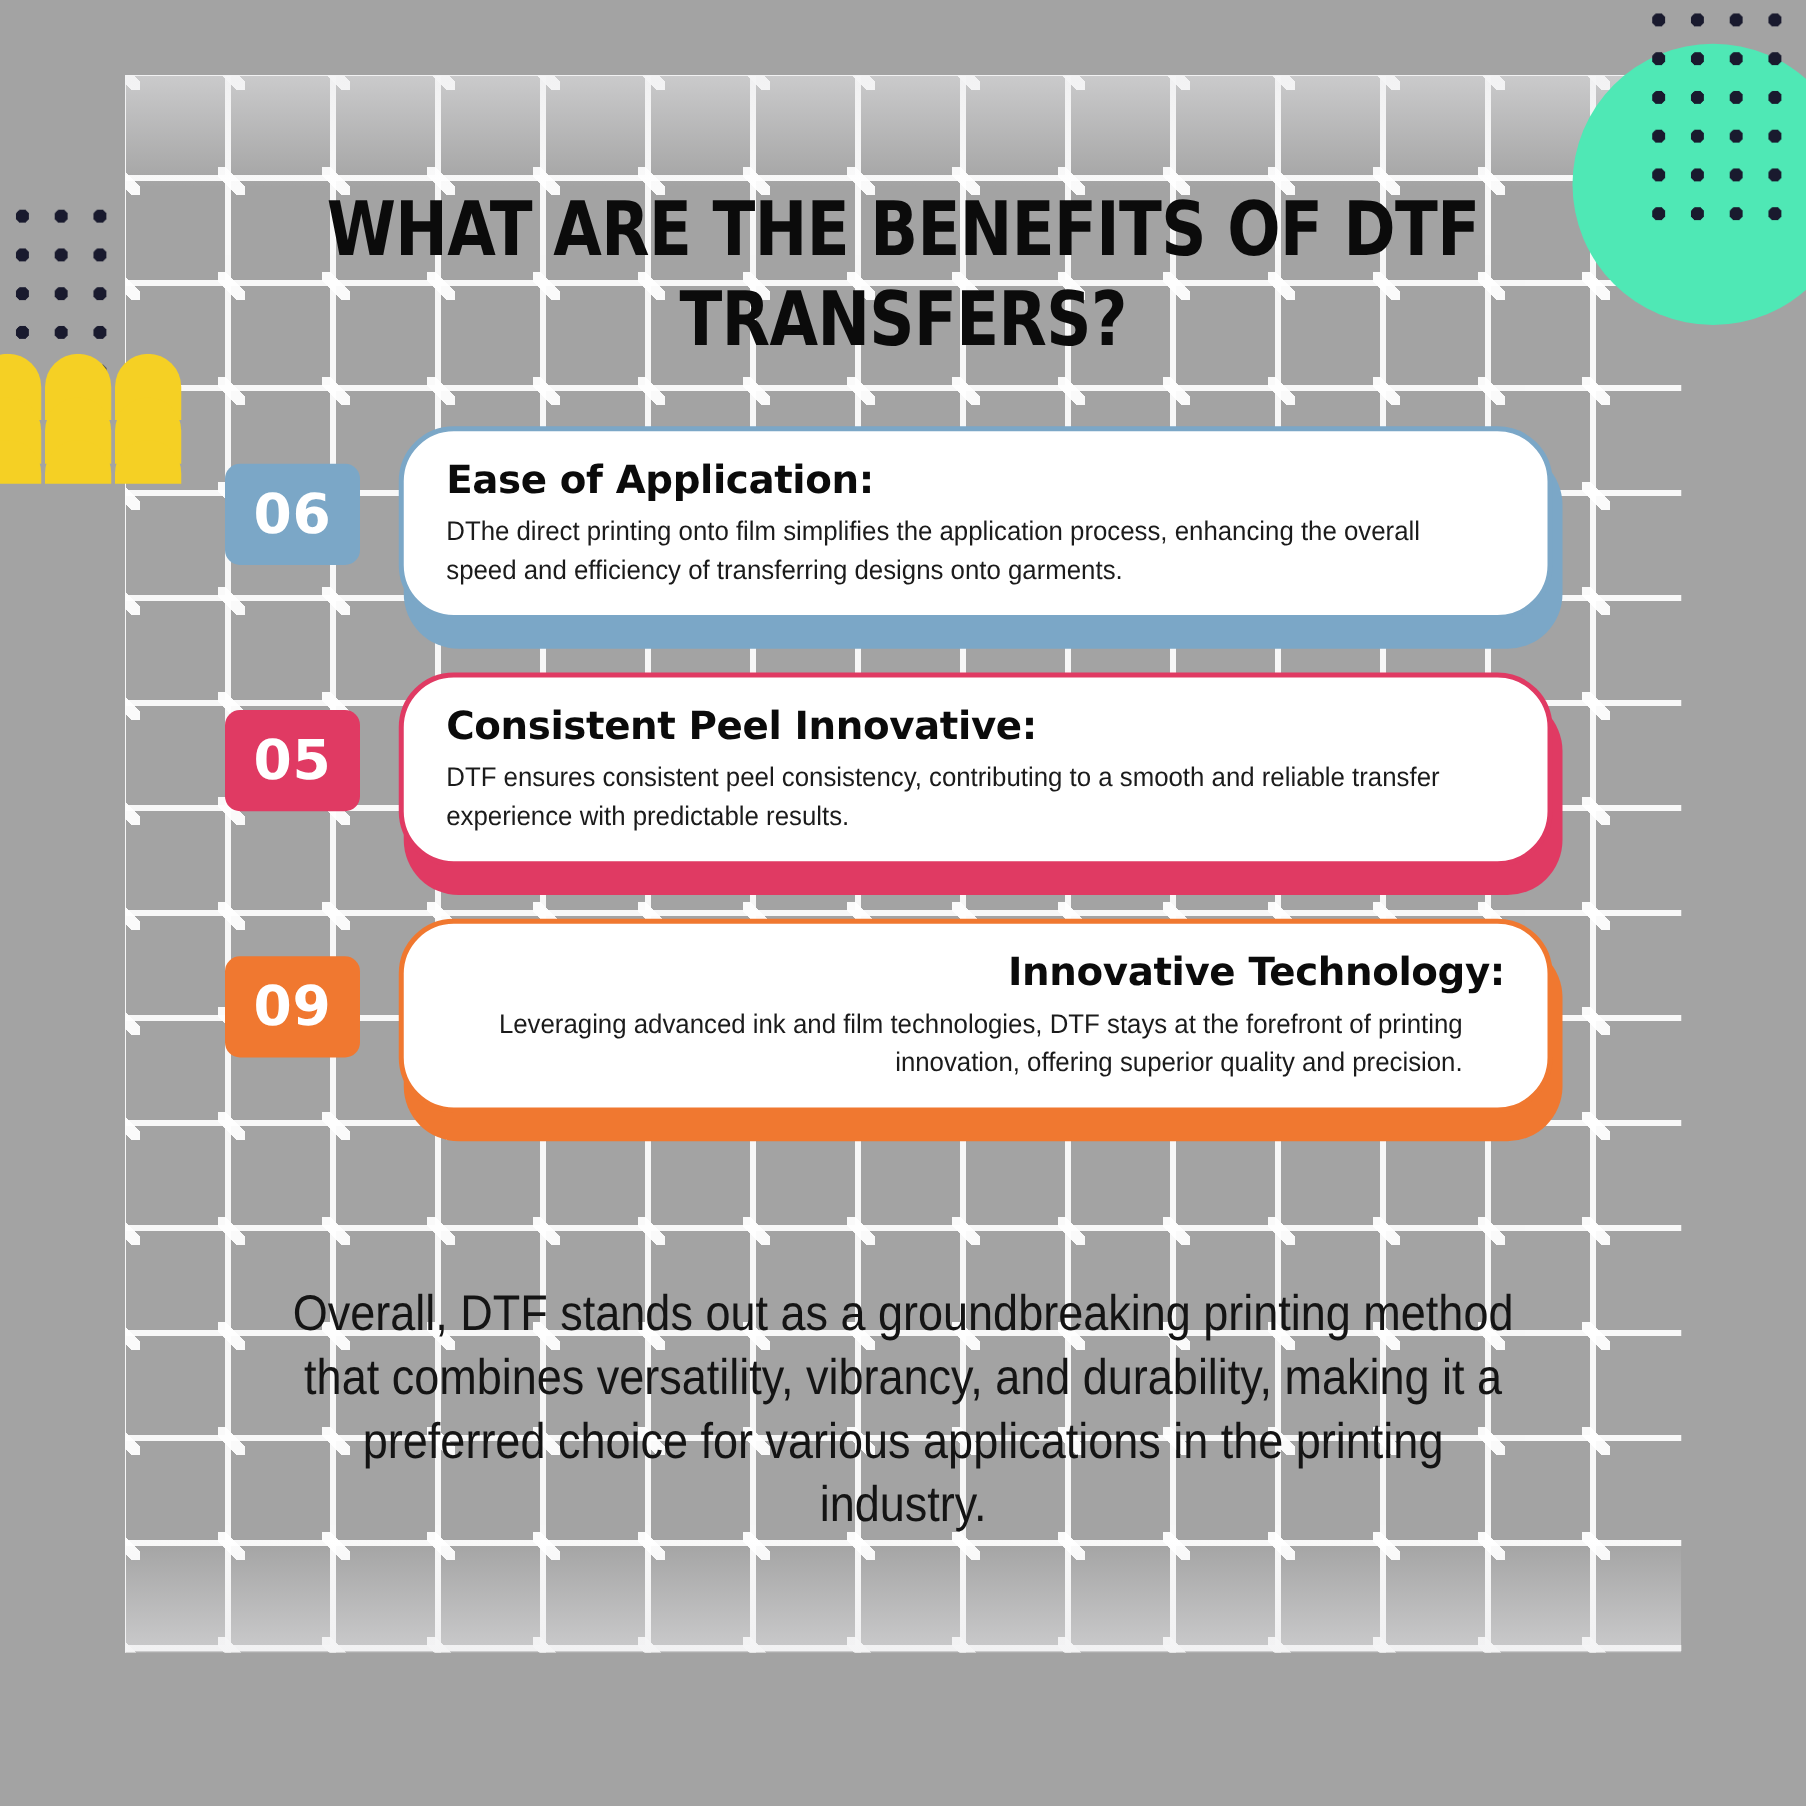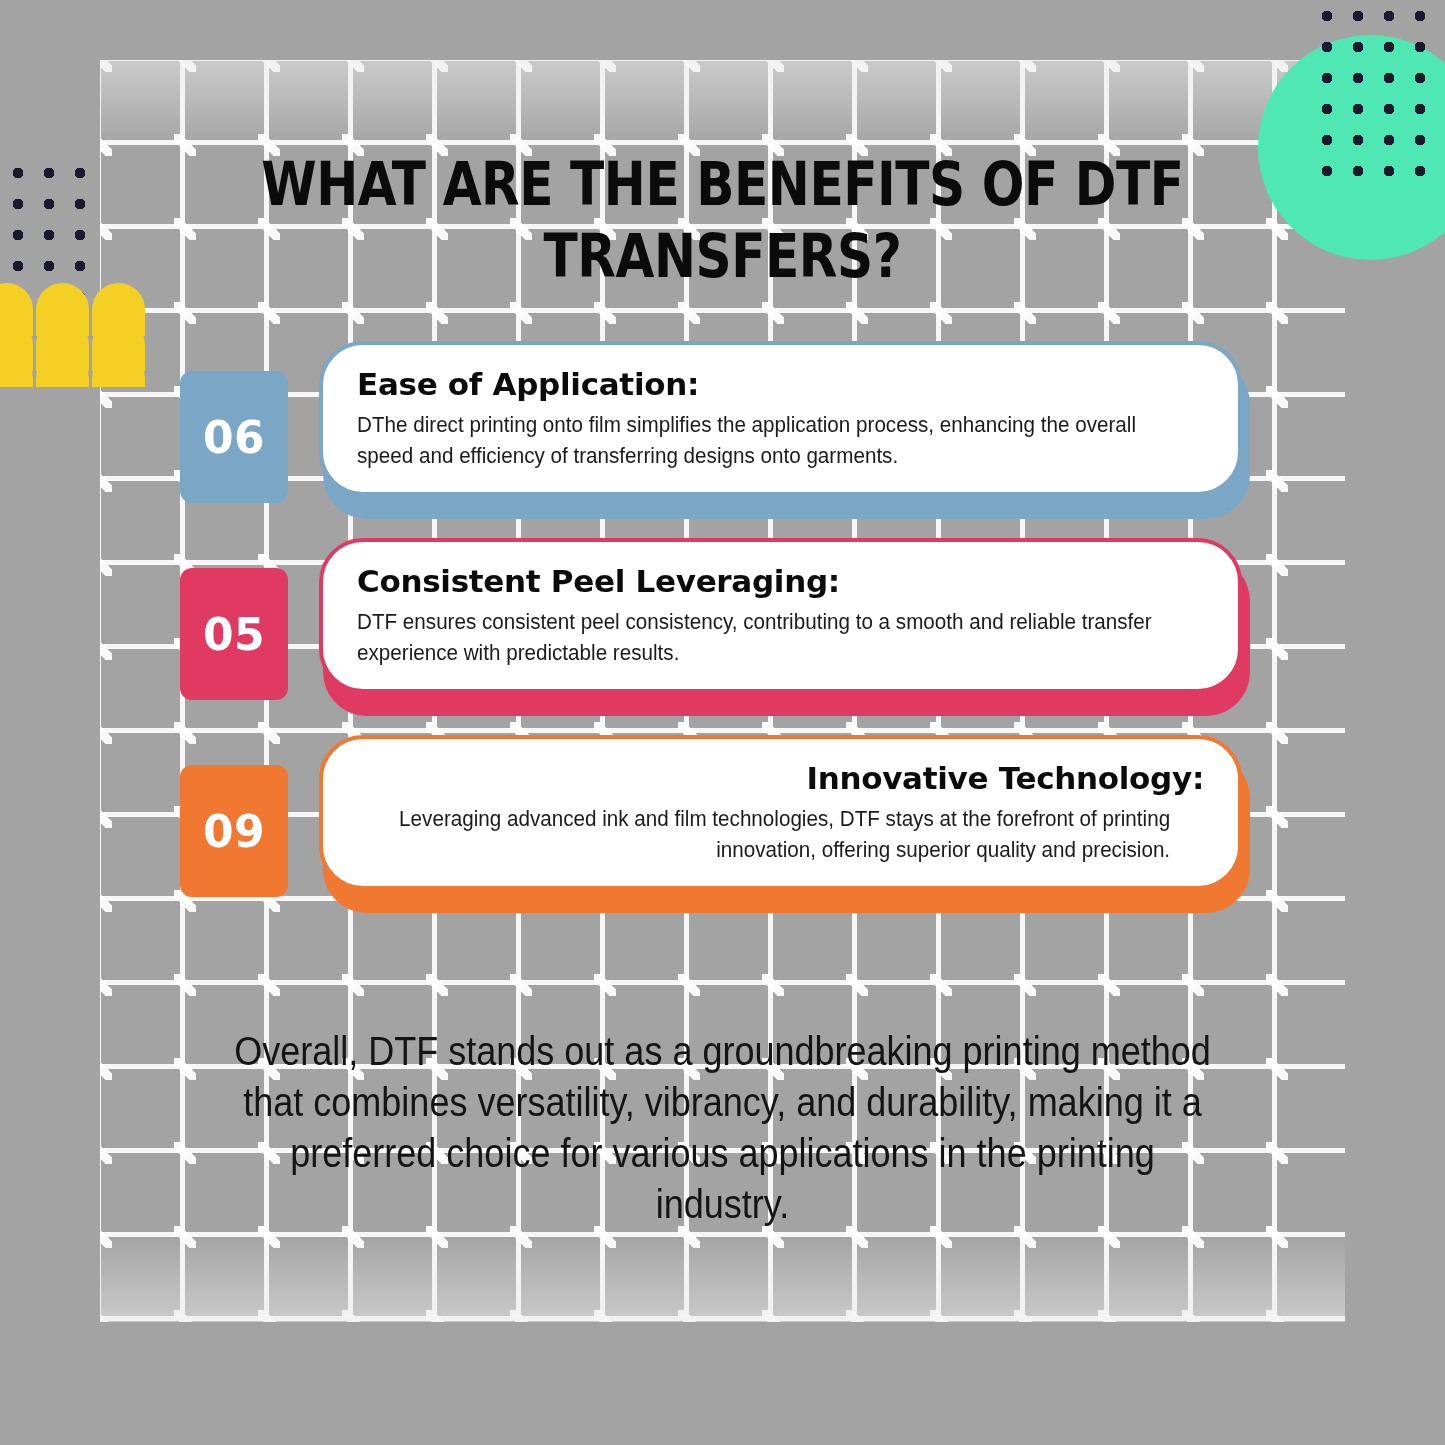--- a/index.html
+++ b/index.html
@@ -121,21 +121,21 @@
     height:165px;
     padding-left:40px;
   }
   .card-row.r1{ top:341px; }
   .card-row.r2{ top:538px; }
   .card-row.r3{ top:735px;text-align:right; }
 
   .badge{
     position:absolute;
     left:0; top:30px;
-    width:108px; height:132px;
+    width:108px; height:81px;
     border-radius:12px;
     display:flex;
     align-items:center;
     justify-content:center;
     color:#ffffff;
     font-size:44px;
     font-weight:700;
     font-family:"DejaVu Sans", sans-serif;
     letter-spacing:0.5px;
   }
@@ -229,21 +229,21 @@
     <div class="card" style="border-color: rgb(123, 167, 199);">
       <div class="card-heading">Ease of Application:</div>
       <div class="card-body">DThe direct printing onto film simplifies the application process, enhancing the overall speed and efficiency of transferring designs onto garments.</div>
     </div>
     <div class="badge" style="background: rgb(123, 167, 199);">06</div>
   </div>
 
   <div class="card-row r2">
     <div class="card-shadow" style="background: rgb(224, 58, 99);"></div>
     <div class="card" style="border-color: rgb(224, 58, 99);">
-      <div class="card-heading">Consistent Peel Leveraging:</div>
+      <div class="card-heading">Consistent Peel Innovative:</div>
       <div class="card-body">DTF ensures consistent peel consistency, contributing to a smooth and reliable transfer experience with predictable results.</div>
     </div>
     <div class="badge" style="background: rgb(224, 58, 99);">05</div>
   </div>
 
   <div class="card-row r3">
     <div class="card-shadow" style="background: rgb(240, 120, 48);"></div>
     <div class="card" style="border-color: rgb(240, 120, 48);">
       <div class="card-heading">Innovative Technology:</div>
       <div class="card-body">Leveraging advanced ink and film technologies, DTF stays at the forefront of printing innovation, offering superior quality and precision.</div>

